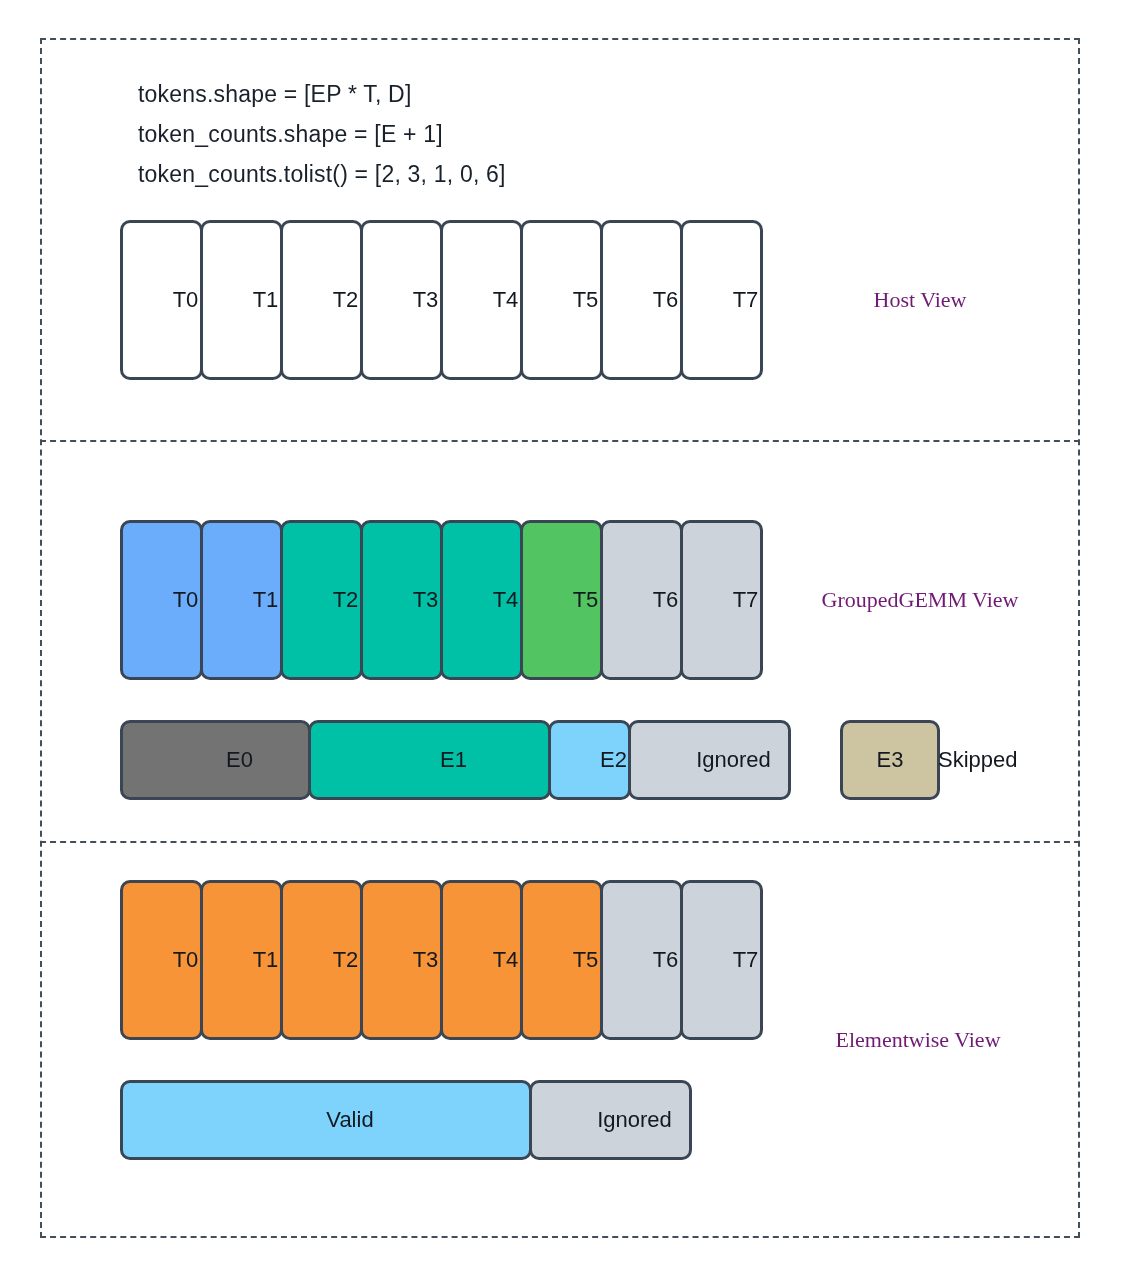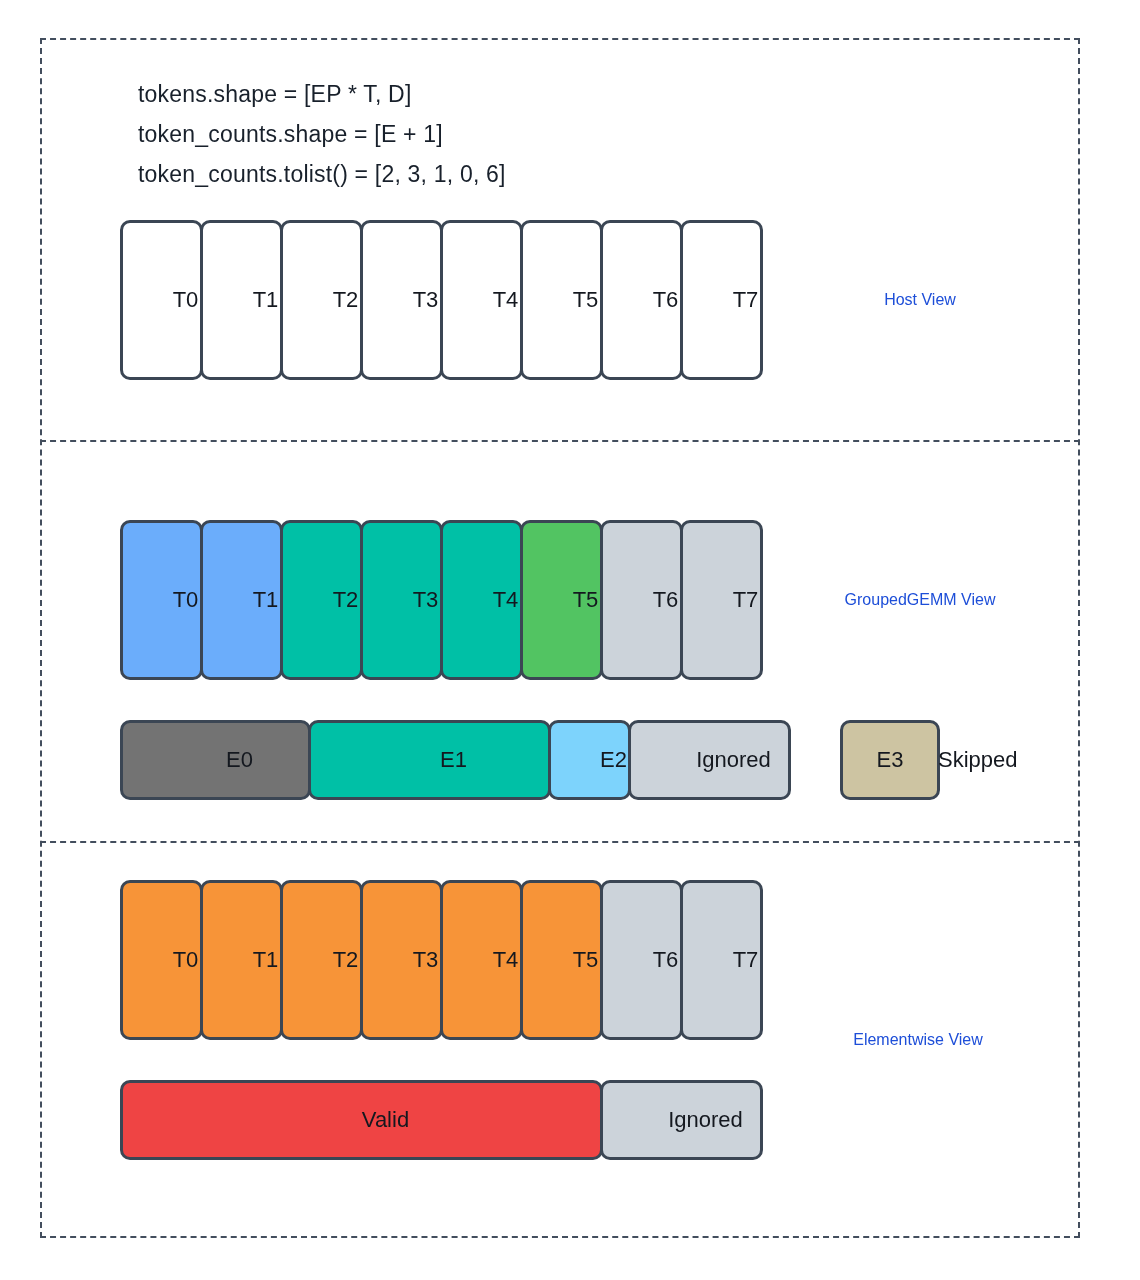--- a/index.html
+++ b/index.html
@@ -40,24 +40,25 @@
     color:#14181f;
     margin-left:-3px;
     background:#ffffff;
     padding-left:48px;
   }
   .box:first-child { margin-left:0; }
   .token-box { width:83px; height:160px; }
   .expert-box { height:80px; }
   .side-label {
     position:absolute;
-    font-size:16px;
+    font-size:22px;
     transform:translate(-50%,-50%);
     white-space:nowrap;
-    color:#1d4ed8;
+    color:#701a75;
+    font-family:Liberation Serif, serif;
   }
   .skipped-box {
     position:absolute; left:840px; top:720px;
     width:100px; height:80px;
     box-sizing:border-box;
     border:3px solid #3b4654; border-radius:10px;
     display:flex; align-items:center; justify-content:center;
     font-size:22px; color:#14181f;
   }
   .skipped-label {
@@ -122,17 +123,17 @@
       <div class="box token-box" style="background: rgb(247, 148, 56);">T2</div>
       <div class="box token-box" style="background: rgb(247, 148, 56);">T3</div>
       <div class="box token-box" style="background: rgb(247, 148, 56);">T4</div>
       <div class="box token-box" style="background: rgb(247, 148, 56);">T5</div>
       <div class="box token-box" style="background: rgb(204, 211, 218);">T6</div>
       <div class="box token-box" style="background: rgb(204, 211, 218);">T7</div>
     </div>
   <div class="side-label" style="left:918px; top:1040px;">Elementwise View</div>
 
   <div class="expert-row" style="top:1080px;">
-      <div class="box expert-box" style="background: #ef4444; width: 483px;">Valid</div>
+      <div class="box expert-box" style="background: #7dd3fc; width: 412px;">Valid</div>
       <div class="box expert-box" style="background: rgb(204, 211, 218); width: 163px;">Ignored</div>
     </div>
 
 </div>
 
 </body></html>

